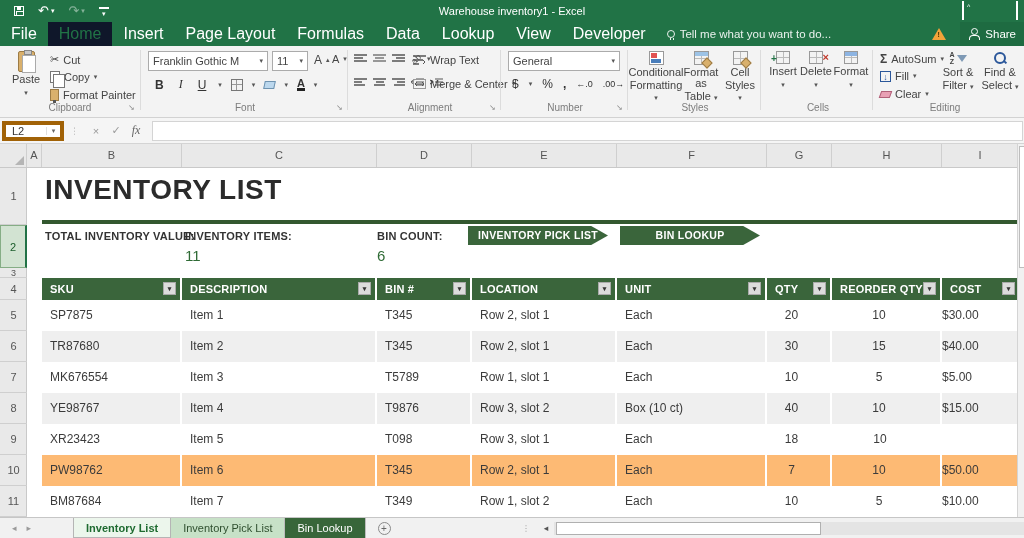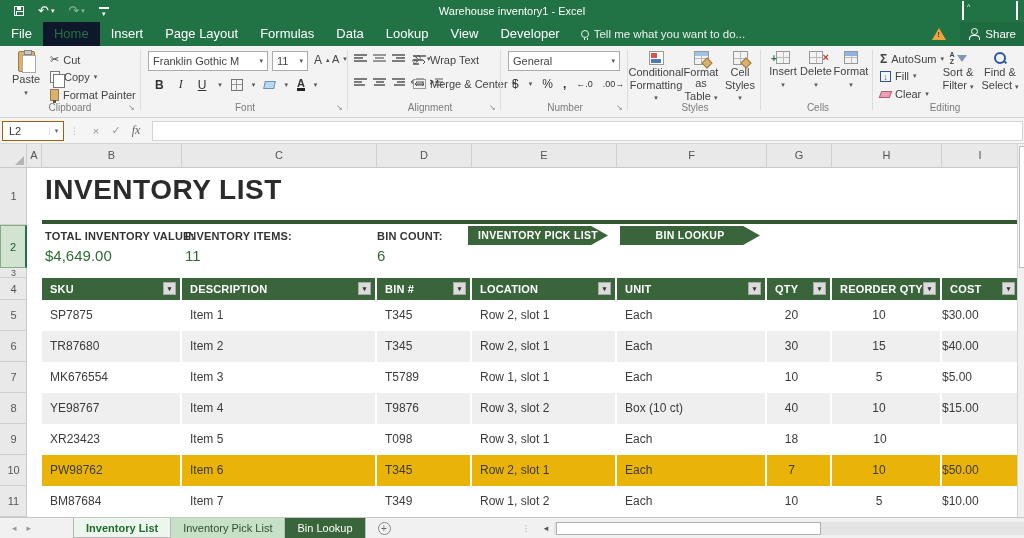--- a/index.html
+++ b/index.html
@@ -21,21 +21,21 @@
   .winctl { position:absolute; right:6px; top:0; height:22px; display:flex; align-items:center; gap:26px; }
   .ribopt-ic { width:13px; height:10px; border:1px solid #fff; position:relative; }
   .ribopt-ic::before { content:""; position:absolute; left:0; top:2px; right:0; border-top:1px solid #fff; }
   .ribopt-ic::after { content:"^"; position:absolute; left:4px; top:1px; font-size:7px; color:#fff; }
   .min-ic { width:9px; border-top:1px solid #fff; }
   .restore-ic { width:8px; height:8px; border:1px solid #fff; position:relative; }
   .restore-ic::before { content:""; position:absolute; left:2px; top:-3px; width:8px; height:8px; border:1px solid #fff; border-left:none; border-bottom:none; }
 
   
   .menubar { position:absolute; left:0; top:22px; width:1024px; height:24px; background:#217346; display:flex; align-items:stretch; }
-  .mtab { color:#fff; font-size:13px; line-height:24px; padding:0 11px; cursor:default; }
+  .mtab { color:#fff; font-size:16px; line-height:24px; padding:0 11px; cursor:default; }
   .mtab.active { background:#0f172a; color:#217346; }
   .tellme { display:flex; align-items:center; gap:5px; color:rgba(255,255,255,.9); font-size:11.5px; padding:0 10px; font-style:normal; }
   .bulb { width:8px; height:8px; border:1px solid rgba(255,255,255,.9); border-radius:50%; position:relative; }
   .bulb::after { content:""; position:absolute; left:2px; bottom:-3px; width:2px; height:2px; border-left:1px solid rgba(255,255,255,.9); border-right:1px solid rgba(255,255,255,.9); }
   .menubar-right { margin-left:auto; display:flex; align-items:center; }
   .warn-ic { position:relative; width:0; height:0; border-left:7px solid transparent; border-right:7px solid transparent; border-bottom:12px solid #f2a33a; margin-right:14px; }
   .warn-ic::after { content:"!"; position:absolute; left:-2px; top:2px; font-size:8px; font-weight:bold; color:#5d3c00; }
   .share-btn { display:flex; align-items:center; gap:5px; background:#1e6b41; color:#fff; font-size:11.5px; height:24px; padding:0 8px; white-space:nowrap; }
   .person-ic { position:relative; width:12px; height:12px; }
   .person-ic::before { content:""; position:absolute; left:3px; top:0; width:5px; height:5px; border:1px solid #fff; border-radius:50%; }
@@ -76,21 +76,21 @@
   .ft-ic { width:15px; height:14px; border:1px solid #999; background-image:linear-gradient(#bbb,#bbb),linear-gradient(#bbb,#bbb); background-size:1px 100%,100% 1px; background-position:center; background-repeat:no-repeat; position:relative; }
   .ft-ic.top-blue::before { content:""; position:absolute; left:0; top:0; width:100%; height:4px; background:#9dc3e6; }
   .ft-ic.brush::after { content:""; position:absolute; right:-3px; bottom:-3px; width:6px; height:6px; background:#d9b06c; border:1px solid #9c7b45; transform:rotate(45deg); }
   .cells-ic { width:14px; height:13px; border:1px solid #999; background-image:linear-gradient(#bbb,#bbb),linear-gradient(#bbb,#bbb); background-size:1px 100%,100% 1px; background-position:center; background-repeat:no-repeat; position:relative; }
   .cells-ic.ins::before { content:"+"; position:absolute; left:-6px; top:1px; color:#217346; font-weight:bold; font-size:10px; }
   .cells-ic.del::before { content:"\00d7"; position:absolute; right:-7px; top:0; color:#c0392b; font-weight:bold; font-size:11px; }
   .cells-ic.fmt::before { content:""; position:absolute; left:0; top:0; width:100%; height:4px; background:#8db4e2; }
 
   
   .formulabar { position:absolute; left:0; top:118px; width:1024px; height:26px; background:#f5f5f5; border-bottom:1px solid #d4d4d4; display:flex; align-items:center; }
-  .namebox { width:62px; height:20px; margin-left:2px; background:#fff; border:1px solid #a16207; display:flex; align-items:center; font-size:11px; color:#333; }
+  .namebox { width:62px; height:20px; margin-left:2px; background:#fff; border:4px solid #a16207; display:flex; align-items:center; font-size:11px; color:#333; }
   .namebox .nb-text { flex:1; padding-left:6px; }
   .namebox .nb-caret { width:14px; text-align:center; font-size:7px; color:#666; border-left:1px solid #e0e0e0; }
   .fb-dots { color:#b5b5b5; font-size:9px; padding:0 6px; letter-spacing:1px; }
   .fb-btn { width:20px; text-align:center; color:#9a9a9a; font-size:11px; }
   .fb-fx { font-family:"Liberation Serif", serif; font-style:italic; color:#666; font-size:12px; }
   .fb-input { flex:1; height:20px; background:#fff; border:1px solid #d4d4d4; margin:0 1px 0 6px; }
 
   
   .colheaders { position:absolute; left:0; top:144px; width:1024px; height:24px; background:#e9e9e9; border-bottom:1px solid #c9c9c9; display:flex; }
   .ch { border-right:1px solid #cfcfcf; font-size:11px; color:#555; text-align:center; line-height:23px; }
@@ -110,21 +110,21 @@
   .thead { position:absolute; left:15px; top:110px; width:977px; height:22px; display:grid; grid-template-columns:140px 195px 95px 145px 150px 65px 110px 77px; }
   .th { position:relative; background:#3a653b; color:#fff; font-size:11px; font-weight:bold; line-height:22px; padding-left:8px; border-right:2px solid #fff; letter-spacing:.2px; }
   .th:last-child { border-right:none; }
   .fbtn { position:absolute; right:4px; top:4px; width:13px; height:13px; background:#dcdcdc; border:1px solid #aaa; color:#333; font-size:7px; line-height:12px; text-align:center; cursor:pointer; }
   .trow { position:absolute; left:15px; width:977px; height:31px; display:grid; grid-template-columns:140px 195px 95px 145px 150px 65px 110px 77px; font-size:12px; color:#3b3b3b; }
   .td { line-height:31px; padding-left:8px; border-right:2px solid #fff; overflow:hidden; white-space:nowrap; cursor:cell; }
   .td:last-child { border-right:none; }
   .td.ctr { text-align:center; padding-left:0; padding-right:14px; }
   .td.rt { text-align:left; padding-left:0; padding-right:10px; }
   .trow.odd .td { background:#efefef; }
-  .trow.hl .td { background:#eab308; }
+  .trow.hl .td { background:#fdba74; }
   .vscroll { position:absolute; left:1017px; top:144px; width:7px; height:373px; background:#f1f1f1; border-left:1px solid #d4d4d4; }
   .vscroll::before { content:""; position:absolute; left:1px; top:2px; width:4px; height:120px; background:#fff; border:1px solid #bdbdbd; }
 
   
   .tabsbar { position:absolute; left:0; top:517px; width:1024px; height:21px; background:#f1f1f1; border-top:1px solid #c6c6c6; display:flex; align-items:stretch; font-size:11px; }
   .tab-nav { display:flex; align-items:center; gap:10px; padding:0 12px; color:#9a9a9a; font-size:9px; }
   .stab { display:flex; align-items:center; padding:0 12px; border-right:1px solid #bdbdbd; color:#444; cursor:pointer; }
   .stab.active { background:#ecf6ec; color:#1e6b30; font-weight:bold; border:1px solid #b5b5b5; border-top:none; }
   .stab.midgreen { background:#c7e1c7; color:#2f4f2f; }
   .stab.dark { background:#38663a; color:#fff; }
@@ -403,21 +403,20 @@
     <div class="rh" style="top:287px; height:31px;">10</div>
     <div class="rh" style="top:318px; height:31px;">11</div>
   </div>
 
   <div class="sheet">
     <div class="sheet-title">INVENTORY LIST</div>
     <div class="title-rule"></div>
 
     <div class="abs" style="left:18px; top:62px;">
       <div class="sum-label">TOTAL INVENTORY VALUE:</div>
-      <div class="sum-value">$4,649.00</div>
     </div>
     <div class="abs" style="left:158px; top:62px;">
       <div class="sum-label">INVENTORY ITEMS:</div>
       <div class="sum-value">11</div>
     </div>
     <div class="abs" style="left:350px; top:62px;">
       <div class="sum-label">BIN COUNT:</div>
       <div class="sum-value">6</div>
     </div>
 

